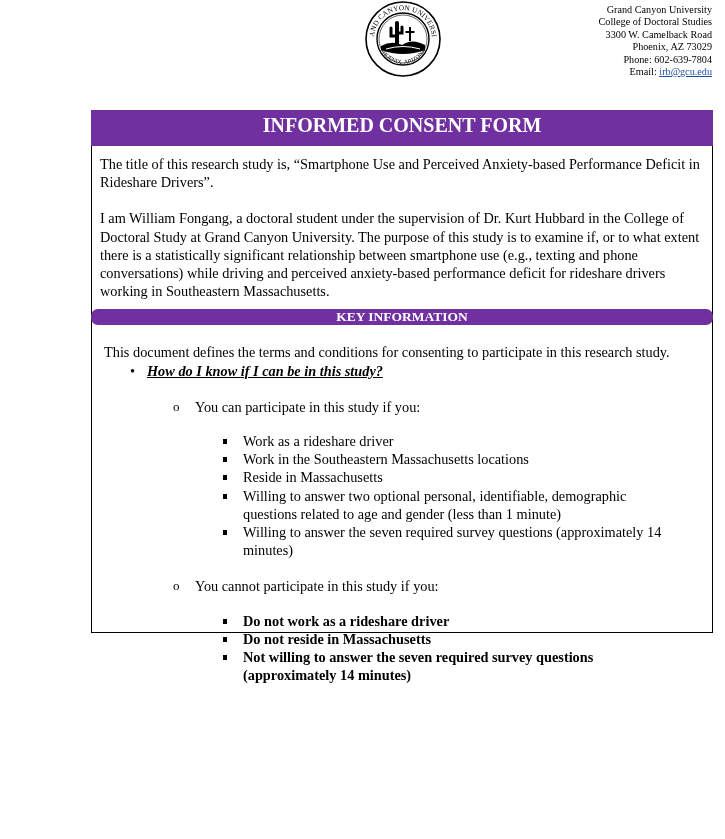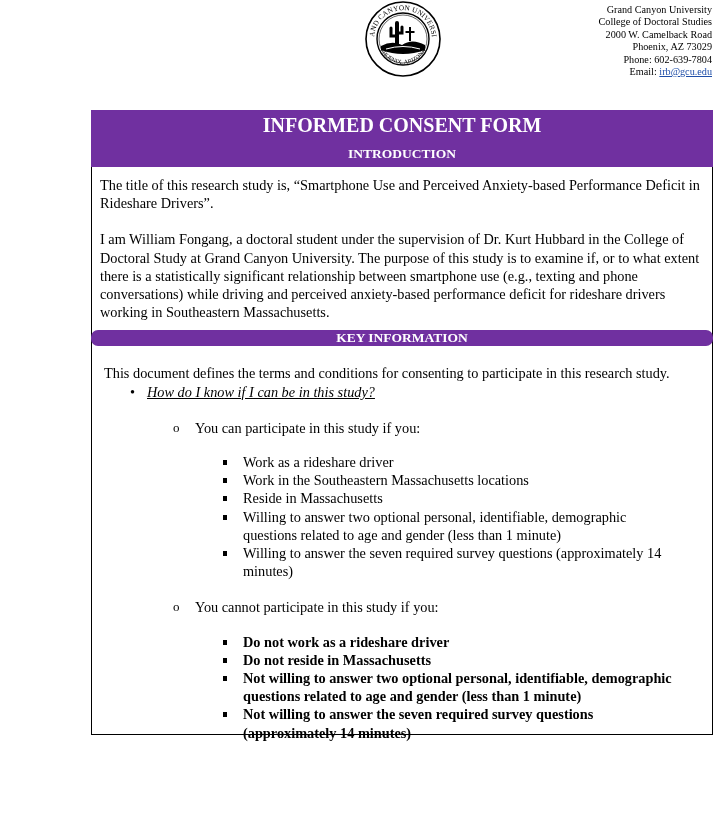--- a/index.html
+++ b/index.html
@@ -9,40 +9,40 @@
   }
   .seal {
     position: absolute; left: 362px; top: 0px; width: 82px; height: 78px;
   }
   .address {
     position: absolute; right: 13px; top: 4px; text-align: right;
     font-size: 10.2px; line-height: 12.4px;
   }
   .address .email-link { color: #1f4ea8; text-decoration: underline; }
   .form-box {
-    position: absolute; left: 91px; top: 110px; width: 622px; height: 625px;
+    position: absolute; left: 91px; top: 110px; width: 622px; height: 523px;
     border: 1.5px solid #000; border-top: none; box-sizing: border-box;
   }
   .header-band {
     background: #7030a0; color: #fff; text-align: center; font-weight: bold;
     margin-left: -1px; margin-right: -1px;
   }
   .form-title { font-size: 20px; padding-top: 3px; height: 33px; line-height: 25px; }
   .section-intro { font-size: 13.5px; height: 21px; line-height: 16px; }
   .section-key {
     font-size: 13.5px; height: 16px; line-height: 16px; margin-top: 0; border-radius: 7px;
   }
   .content { padding: 0 6px 0 8px; font-size: 14.3px; line-height: 18.2px; }
   .p1 { margin: 9px 0 0 0; }
   .p2 { margin: 18px 0 8px 0; }
   .p3 { margin: 18px 0 0 4px; text-align: justify; }
   ul.level1 { list-style: none; margin: 0; padding: 0; }
   .l1-item { position: relative; padding-left: 47px; }
   .l1-bullet { position: absolute; left: 30px; top: 0; }
-  .question { font-weight: normal; font-style: italic; text-decoration: underline; }
+  .question { font-weight: bold; font-style: italic; text-decoration: underline; }
   .level2 { list-style: none; margin: 0; padding: 0; }
   .l2-item { position: relative; padding-left: 95px; }
   .l2-bullet { position: absolute; left: 73px; top: 0; font-size: 13px; }
   .level3 { list-style: none; margin: 16px; padding: 0; }
   .l3-item { position: relative; padding-left: 143px; padding-right: 8px; }
   .l3-bullet {
     position: absolute; left: 123px; top: 7px; width: 4px; height: 5px; background: #000;
   }
 </style>
 </head>
@@ -72,29 +72,28 @@
     <rect x="43.5" y="31" width="9" height="2" fill="#000"></rect>
 
     <path d="M19 46 Q 30 40 40 45 Q 50 38 63 45 L63 50 Q 41 58 19 50 Z" fill="#000"></path>
     <path d="M24 49 Q 41 44 58 49" stroke="#fff" stroke-width="1" fill="none"></path>
   </svg>
 </div>
 
 <div class="address">
   <div>Grand Canyon University</div>
   <div>College of Doctoral Studies</div>
-  <div>2000 W. Camelback Road</div>
+  <div>3300 W. Camelback Road</div>
   <div>Phoenix, AZ  73029</div>
   <div>Phone:  602-639-7804</div>
   <div><span>Email: </span><a class="email-link">irb@gcu.edu</a></div>
 </div>
 
 <div class="form-box">
   <div class="header-band form-title">INFORMED CONSENT FORM</div>
-  <div class="header-band section-intro">INTRODUCTION</div>
 
   <div class="content">
     <p class="p1">The title of this research study is, “Smartphone Use and Perceived Anxiety-based Performance Deficit in Rideshare Drivers”.</p>
     <p class="p2" style="margin-bottom:9px;">I am William Fongang, a doctoral student under the supervision of Dr. Kurt Hubbard in the College of Doctoral Study at Grand Canyon University. The purpose of this study is to examine if, or to what extent there is a statistically significant relationship between smartphone use (e.g., texting and phone conversations) while driving and perceived anxiety-based performance deficit for rideshare drivers working in Southeastern Massachusetts.</p>
   </div>
 
   <div class="header-band section-key">KEY INFORMATION</div>
 
   <div class="content">
     <p class="p3">This document defines the terms and conditions for consenting to participate in this research study.</p>
@@ -114,21 +113,20 @@
               <li class="l3-item"><span class="l3-bullet"></span><span>Willing to answer two optional personal, identifiable, demographic questions related to age and gender (less than 1 minute)</span></li>
               <li class="l3-item"><span class="l3-bullet"></span><span>Willing to answer the seven required survey questions (approximately 14 minutes)</span></li>
             </ul>
           </li>
           <li class="l2-item" style="margin-top:18px;">
             <span class="l2-bullet">o</span>
             <span>You cannot participate in this study if you:</span>
             <ul class="level3" style="margin-left:-95px;font-weight:bold;">
               <li class="l3-item"><span class="l3-bullet"></span><span>Do not work as a rideshare driver</span></li>
               <li class="l3-item"><span class="l3-bullet"></span><span>Do not reside in Massachusetts</span></li>
-              <li class="l3-item" style="padding-right:14px;"><span class="l3-bullet"></span><span>Not willing to answer two optional personal, identifiable, demographic questions related to age and gender (less than 1 minute)</span></li>
               <li class="l3-item" style="padding-right:80px;"><span class="l3-bullet"></span><span>Not willing to answer the seven required survey questions (approximately 14 minutes)</span></li>
             </ul>
           </li>
         </ul>
       </li>
     </ul>
   </div>
 </div>
 
 </body></html>

